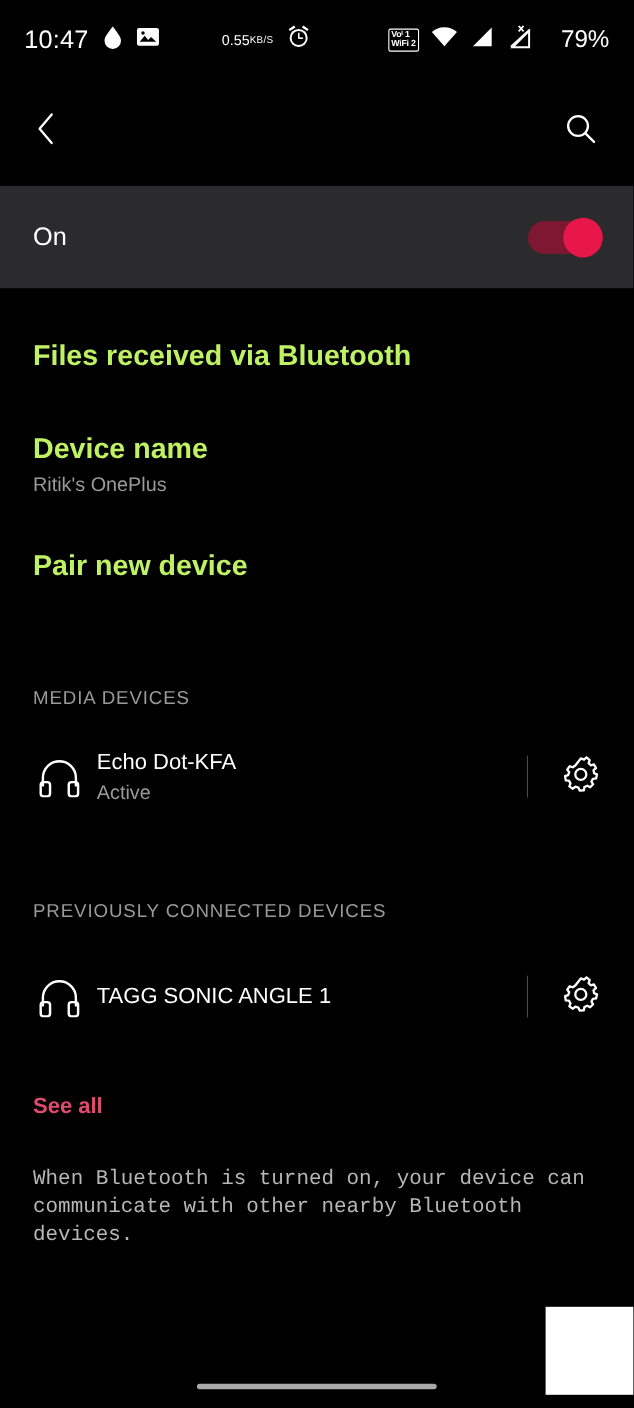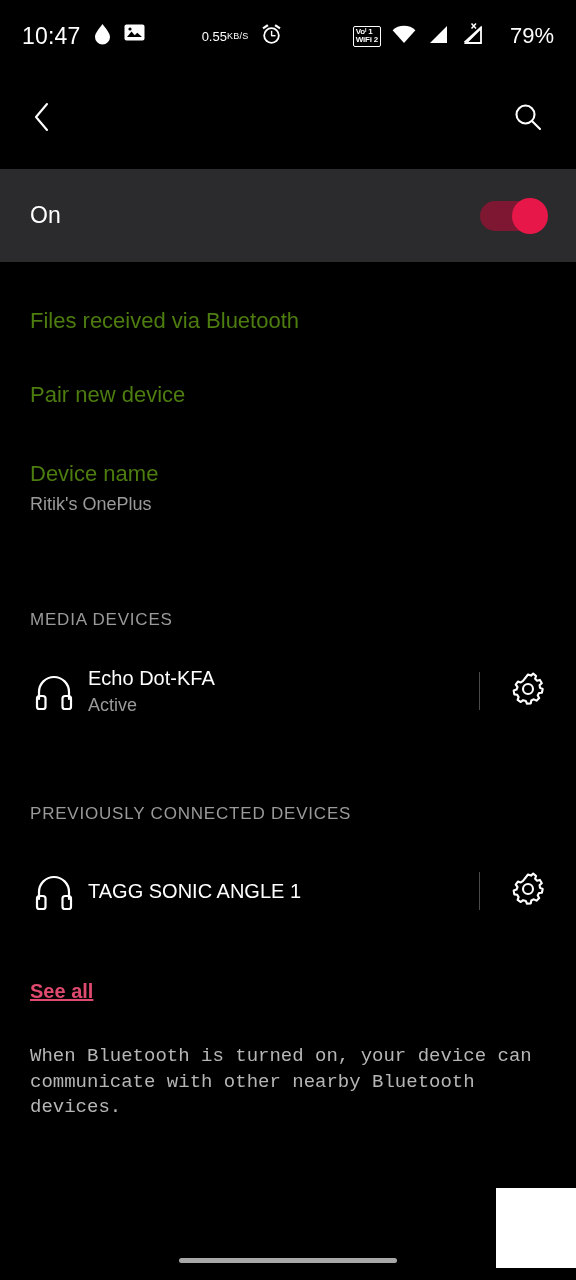--- a/index.html
+++ b/index.html
@@ -9,21 +9,21 @@
     font-family:"Liberation Sans", sans-serif;
     overflow:hidden;
   }
   .phone { position:relative; width:576px; height:1280px; background:#000; }
 
   
   .statusbar {
     height:72px; display:flex; align-items:center;
     padding:0 22px; color:#fff;
   }
-  .sb-left { display:flex; align-items:flex-start; gap:13px; }
+  .sb-left { display:flex; align-items:center; gap:13px; }
   .sb-time { font-size:23px; font-weight:500; letter-spacing:.2px; }
   .sb-right { margin-left:auto; display:flex; align-items:center; gap:11px; }
   .sb-spacer { width:48px; }
   .netspeed { display:flex; flex-direction:row; align-items:center; line-height:1; }
   .netspeed .val { font-size:13px; font-weight:500; }
   .netspeed .unit { font-size:9px; margin-top:1px; letter-spacing:.3px; }
   .vowifi {
     border:1.6px solid #fff; border-radius:2px;
     font-size:8px; line-height:8.5px; font-weight:700;
     padding:1px 2px; display:flex; flex-direction:column; align-items:flex-start;
@@ -59,39 +59,39 @@
     width:66px; height:30px; border-radius:15px; background:#7e1732;
   }
   .switch .knob {
     position:absolute; top:-3px; right:-2px;
     width:36px; height:36px; border-radius:50%;
     background:#e8174a;
   }
 
   
   .plain-item { padding:0 30px; }
-  .plain-title { color:#4d7c0f; font-size:22px; font-weight:400; }
+  .plain-title { color:#bef264; font-size:26px; font-weight:700; }
   .plain-sub { color:#9a9a9a; font-size:18px; margin-top:7px; }
 
   .section-head {
     color:#9a9a9a; font-size:17px; letter-spacing:.8px;
     padding:0 30px;
   }
 
   .device-row {
     display:flex; align-items:center; padding:0 26px; height:74px;
   }
   .device-icon { width:56px; display:flex; align-items:center; justify-content:center; }
   .device-text { margin-left:6px; flex:1; }
   .device-name { color:#fff; font-size:20px; }
   .device-state { color:#9a9a9a; font-size:18px; margin-top:5px; }
   .divider-v { width:1px; height:38px; background:#4a4a4a; margin-right:26px; }
   .gear-btn { width:44px; height:44px; display:flex; align-items:center; justify-content:center; }
 
-  .see-all { padding:0 30px; color:#e04a6e; font-size:20px; font-weight:700;text-decoration:underline; }
+  .see-all { padding:0 30px; color:#e04a6e; font-size:20px; font-weight:700; }
   .footer-note {
     padding:0 30px; color:#b6b6b6; font-size:19px; line-height:1.35;font-family:Liberation Mono, monospace;
   }
 
   
   .white-box {
     position:absolute; left:496px; top:1188px;
     width:80px; height:80px; background:#fff;
   }
   .nav-pill {
@@ -184,27 +184,27 @@
     <span class="toggle-label">On</span>
     <div class="switch">
       <div class="knob"></div>
     </div>
   </div>
 
   <div class="plain-item" style="margin-top:46px;">
     <div class="plain-title">Files received via Bluetooth</div>
   </div>
 
-  <div class="plain-item" style="margin-top:48px;">
-    <div class="plain-title">Pair new device</div>
-  </div>
-
   <div class="plain-item" style="margin-top:53px;">
     <div class="plain-title">Device name</div>
     <div class="plain-sub">Ritik's OnePlus</div>
+  </div>
+
+  <div class="plain-item" style="margin-top:48px;">
+    <div class="plain-title">Pair new device</div>
   </div>
 
   <div class="section-head" style="margin-top:95px;">MEDIA DEVICES</div>
 
   <div class="device-row" style="margin-top:24px;">
     <div class="device-icon">
       <svg width="40" height="38" viewBox="0 0 40 38">
         <path d="M5 27 V20 a15 15 0 0 1 30 0 V27" fill="none" stroke="#fff" stroke-width="2.2" stroke-linecap="round"></path>
         <rect x="3" y="24" width="8.5" height="13" rx="2.6" fill="none" stroke="#fff" stroke-width="2.2"></rect>
         <rect x="28.5" y="24" width="8.5" height="13" rx="2.6" fill="none" stroke="#fff" stroke-width="2.2"></rect>

